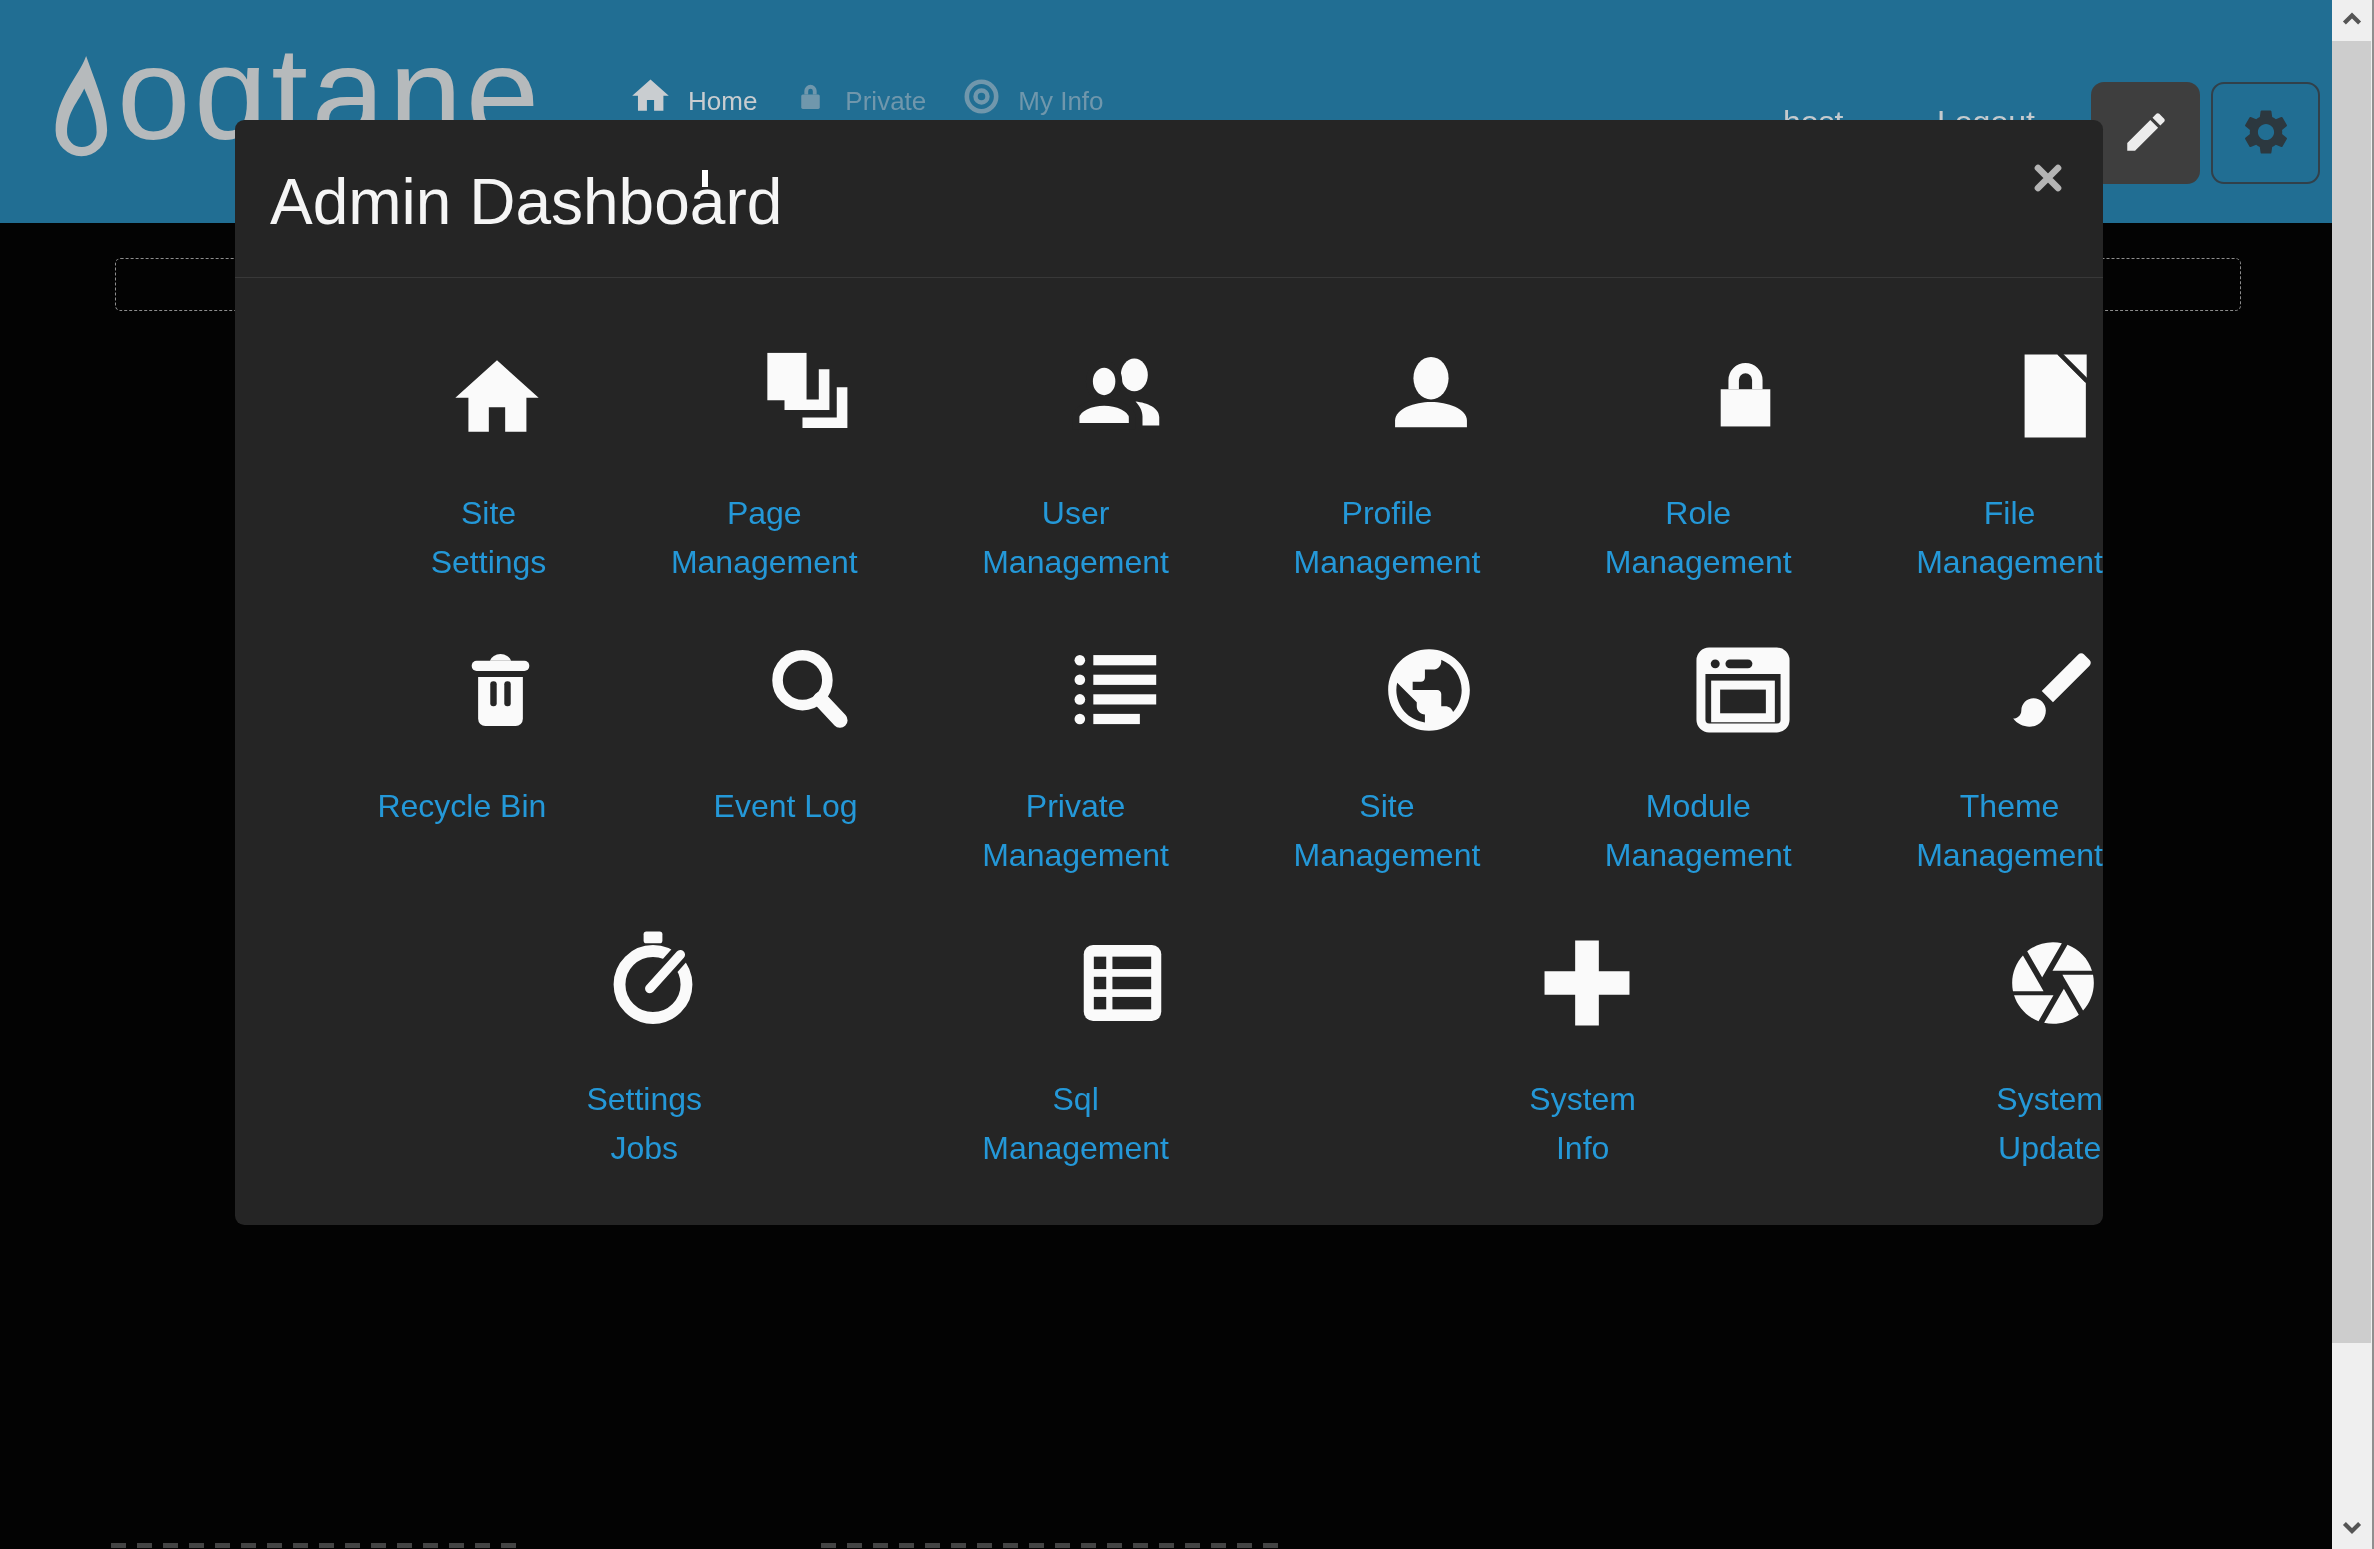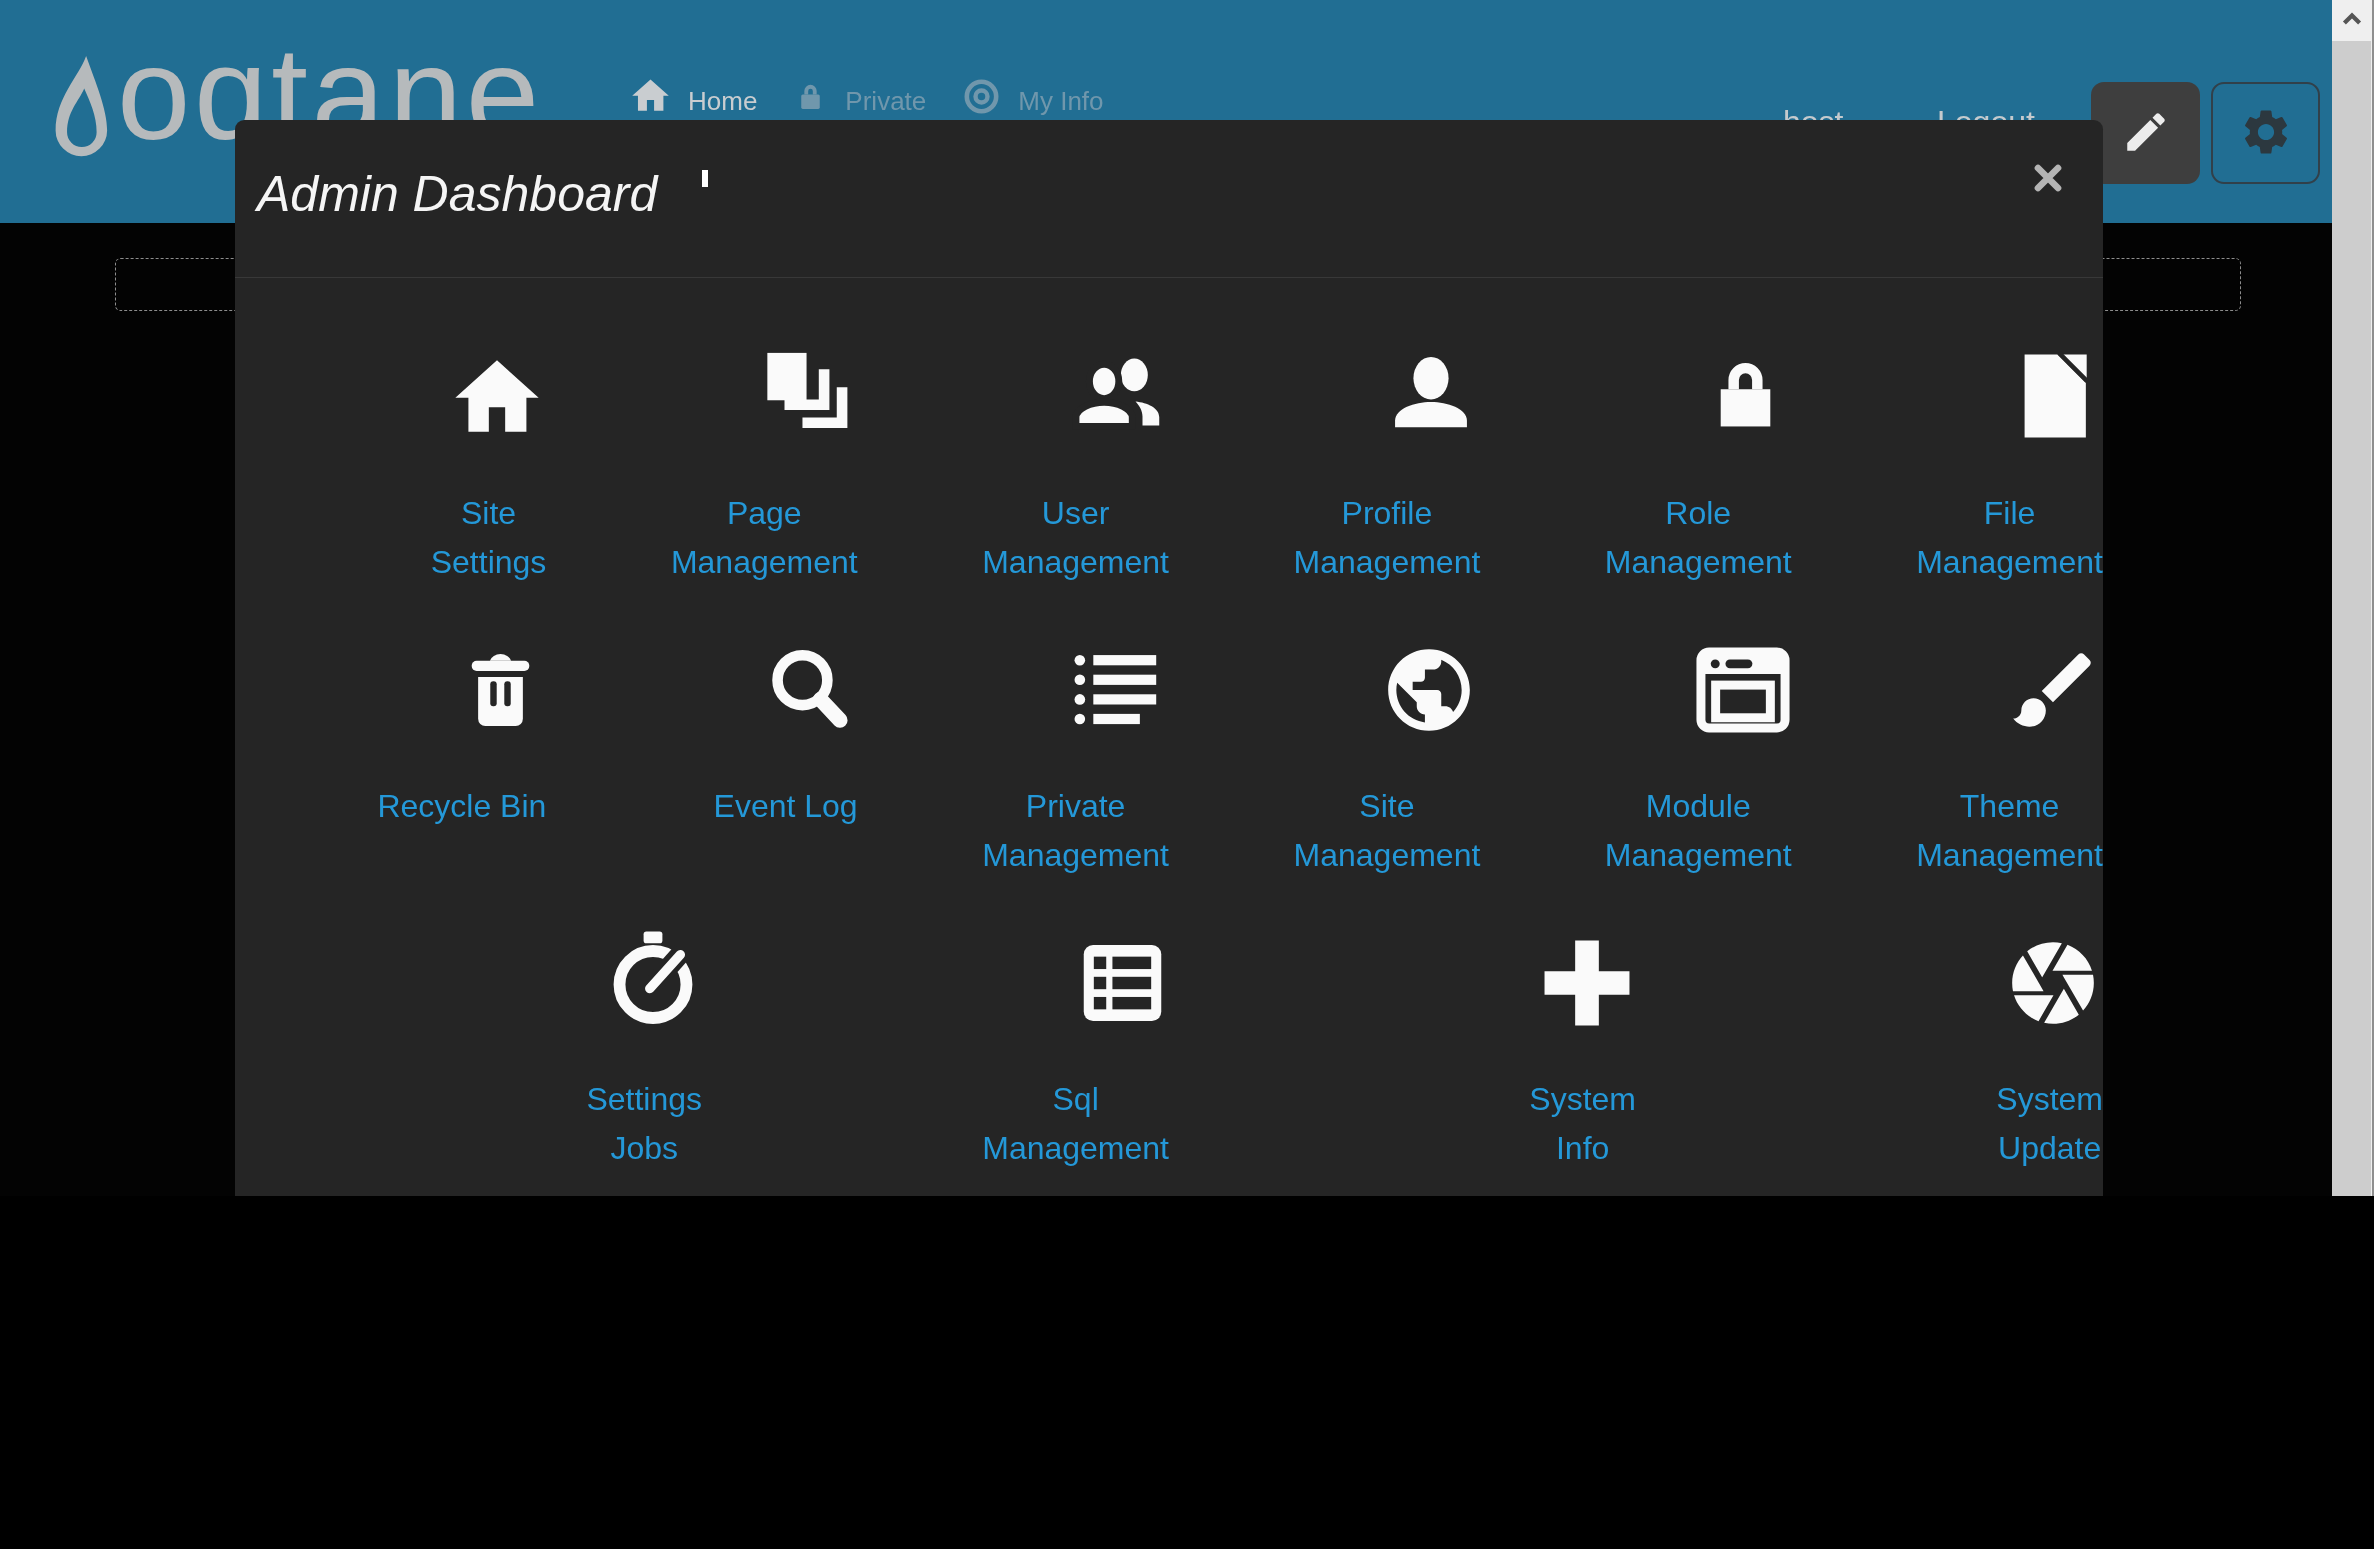--- a/index.html
+++ b/index.html
@@ -1,17 +1,17 @@
 <!DOCTYPE html>
 <html style="font-size:15px"><head>
 <meta charset="utf-8">
 <style>
   * { margin:0; padding:0; box-sizing:border-box; }
   html,body { background:#000; }
-  .app { position:relative; width:2375px; height:1196px; background:var(--page-bg,#030303);
+  .app { position:relative; width:2375px; height:1549px; background:var(--page-bg,#030303);
          overflow:hidden; font-family:"Liberation Sans", sans-serif; }
 
   
   .navbar { position:absolute; left:0; top:0; width:2375px; height:223px;
             background:var(--navbar-bg,#216e93); z-index:1; }
   .brand { position:absolute; left:48px; top:56px; height:126px; display:flex; align-items:flex-start; cursor:pointer; }
   .brand-drop svg { display:block; }
   .brand-text { position:absolute; left:69px; top:-28px; font-size:132px; line-height:1;
                 color:#b6babc; letter-spacing:3.7px; font-weight:500; }
   .nav-menu { position:absolute; left:629px; top:74px; display:flex; align-items:flex-end; gap:35px; }
@@ -31,21 +31,21 @@
                 border:1.9px dashed #8d8d8d; border-radius:5.6px; z-index:2; }
   .bottom-frag { position:absolute; height:4.6px; z-index:2; opacity:.85;
                  background:repeating-linear-gradient(90deg,#4f4f4f 0 15px,transparent 15px 26px); }
   .frag-1 { left:111px; top:1543px; width:408px; }
   .frag-2 { left:821px; top:1543px; width:468px; }
 
   
   .modal { position:absolute; left:235px; top:120px; width:1868px; height:1105px;
            background:var(--modal-bg,#252525); border-radius:9.3px; z-index:10; }
   .modal-header { position:relative; height:158px; border-bottom:1.9px solid #383838; }
-  .modal-title { position:absolute; left:22px; top:45px; font-size:50px; font-weight:400; color:#f5f5f5;font-style:italic; }
+  .modal-title { position:absolute; left:35px; top:45px; font-size:64px; font-weight:400; color:#f5f5f5; }
   .modal-close { position:absolute; right:33px; top:37px; width:45px; height:45px; background:none; border:none;
                  display:flex; align-items:center; justify-content:center; cursor:pointer; }
   .text-caret { position:absolute; left:467px; top:50px; width:5.6px; height:16.7px; background:#fff; }
   .modal-body { padding-top:70px; }
   .tile-row { display:flex; margin-bottom:54px; }
   .tile { display:flex; flex-direction:column; align-items:flex-end; cursor:pointer; }
   .tile-icon { height:98px; display:flex; align-items:flex-end; justify-content:center; margin-bottom:43px; }
   .tile-icon svg { display:block; }
   .tile-label { text-align:center; }
   .tile-line { font-size:32px; line-height:49px; color:var(--tile-label,#2498d8); }

